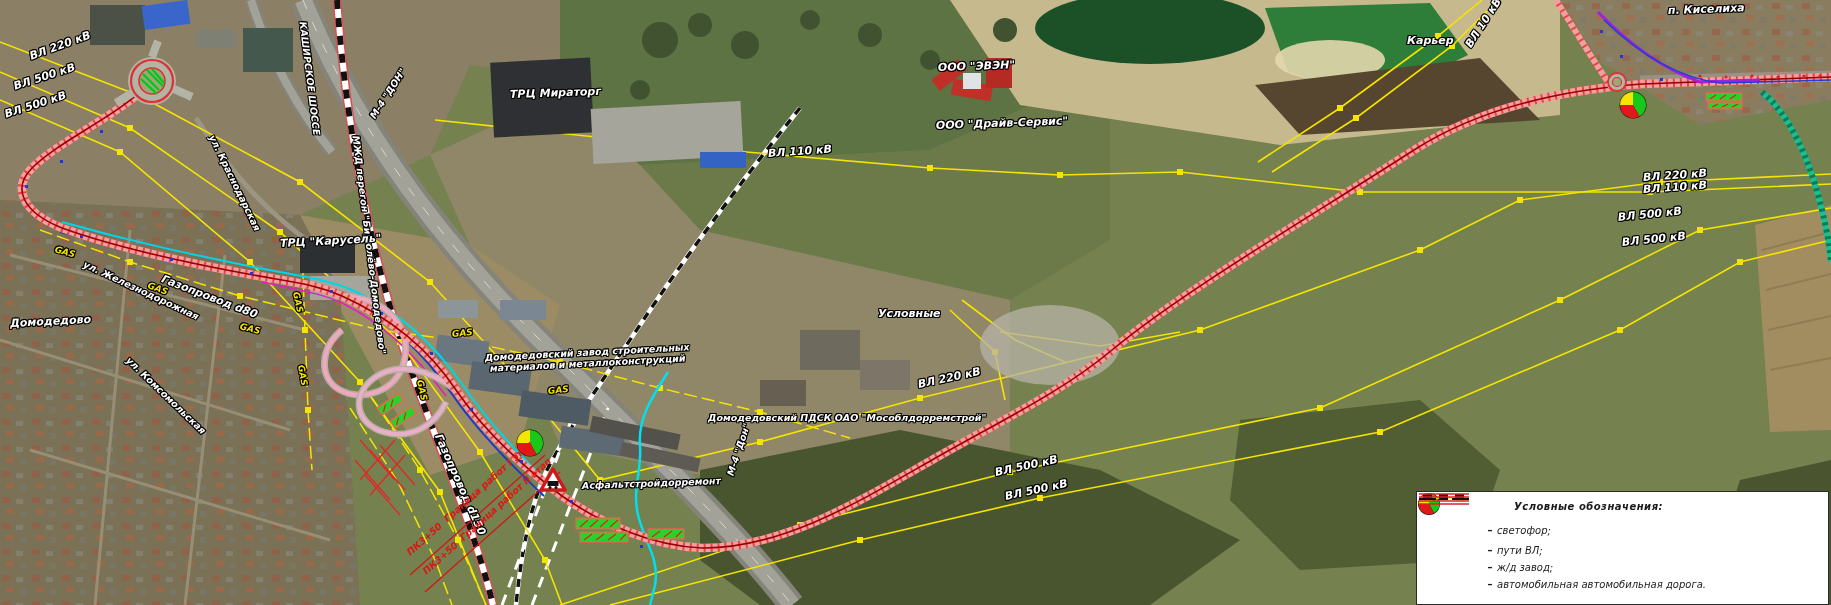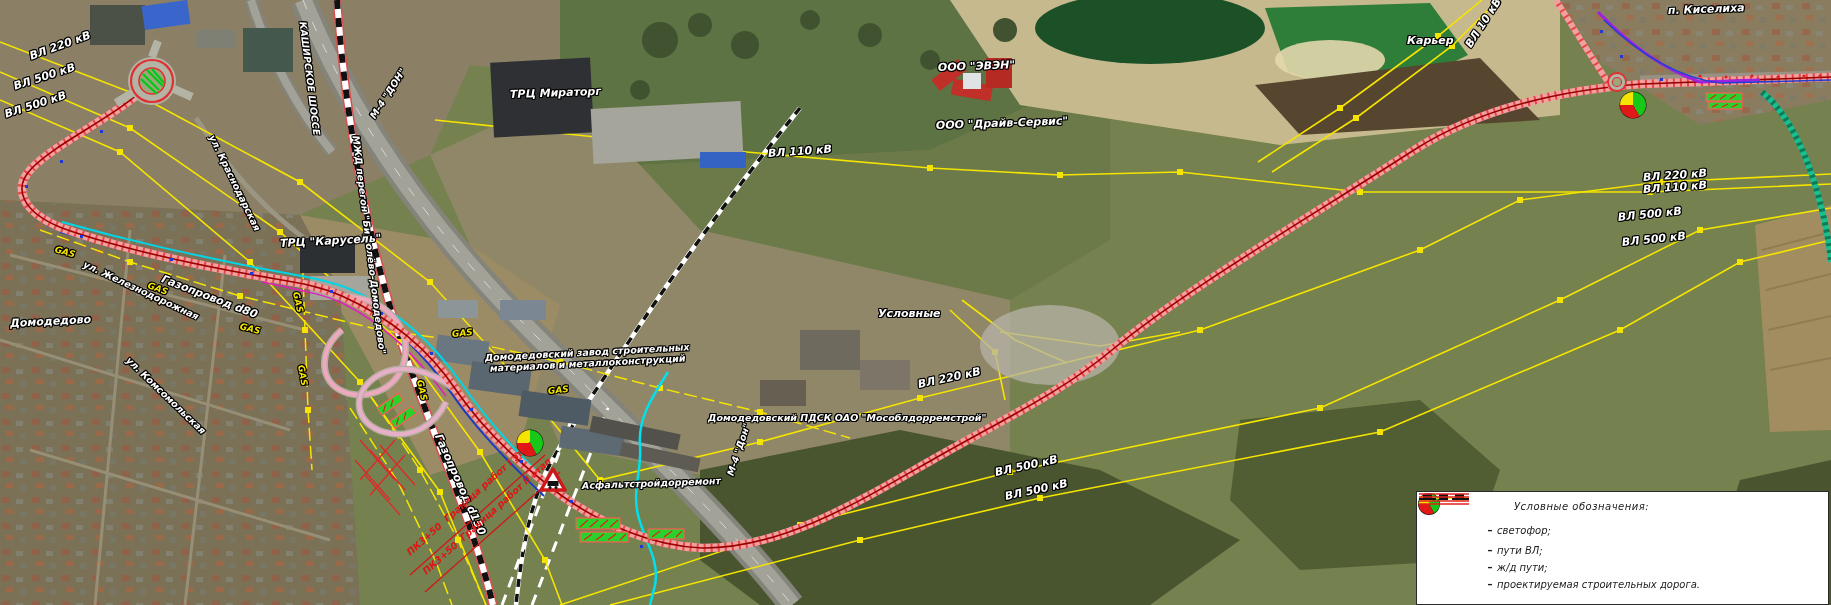--- a/index.html
+++ b/index.html
@@ -11,21 +11,21 @@
        font:italic bold 11px "DejaVu Sans",sans-serif;color:#fff;transform-origin:0 50%;
        text-shadow:-1px -1px 0 #000,1px -1px 0 #000,-1px 1px 0 #000,1px 1px 0 #000,
                    0 -1px 0 #000,0 1px 0 #000,-1px 0 0 #000,1px 0 0 #000;}
   .lbl.sm{font-size:9.5px;}
   .lbl.gl{color:#f5e400;font-size:9px;}
   .lbl.rl{color:#e01414;font-size:9.5px;text-shadow:none;font-weight:bold;}
   
   .legend{position:absolute;left:1416px;top:491px;width:411px;height:112px;
           background:#fff;border:1px solid #2a2a2a;color:#1a1a1a;
           font:italic 10px "DejaVu Sans",sans-serif;}
-  .legend-title{margin:9px 0 6px 97px;font-weight:normal;letter-spacing:.5px;}
+  .legend-title{margin:9px 0 6px 97px;font-weight:bold;letter-spacing:.5px;}
   .legend-row{display:flex;align-items:center;height:17px;margin-left:10px;}
   .legend-row.first{height:24px;}
   .legend-sym{width:56px;display:flex;justify-content:center;align-items:center;}
   .legend-dash{width:14px;text-align:center;font-weight:bold;font-style:normal;}
   .legend-label{}
 </style>
 </head>
 <body>
 
 <div id="stage">
@@ -370,32 +370,32 @@
 
   <div class="legend-row">
     <span class="legend-sym">
       <svg width="54" height="10">
         <rect x="6" y="2" width="9" height="6" fill="#111"></rect>
         <rect x="22" y="2" width="9" height="6" fill="#111"></rect>
         <rect x="38" y="2" width="9" height="6" fill="#111"></rect>
       </svg>
     </span>
     <span class="legend-dash">–</span>
-    <span class="legend-label">ж/д пути;</span>
+    <span class="legend-label">ж/д завод;</span>
   </div>
 
   <div class="legend-row">
     <span class="legend-sym">
       <svg width="54" height="14">
         <g stroke="#e02020" stroke-width="1.4">
           <line x1="2" y1="2" x2="52" y2="2"></line>
               <line x1="2" y1="5" x2="52" y2="5"></line>
           <line x1="2" y1="9" x2="52" y2="9"></line>
               <line x1="2" y1="12" x2="52" y2="12"></line>
         </g>
         <line x1="2" y1="7" x2="52" y2="7" stroke="#111" stroke-width="2" stroke-dasharray="6 5"></line>
       </svg>
     </span>
     <span class="legend-dash">–</span>
-    <span class="legend-label">проектируемая строительных дорога.</span>
+    <span class="legend-label">автомобильная автомобильная дорога.</span>
   </div>
 </div>
 </div>
 
 </body></html>

